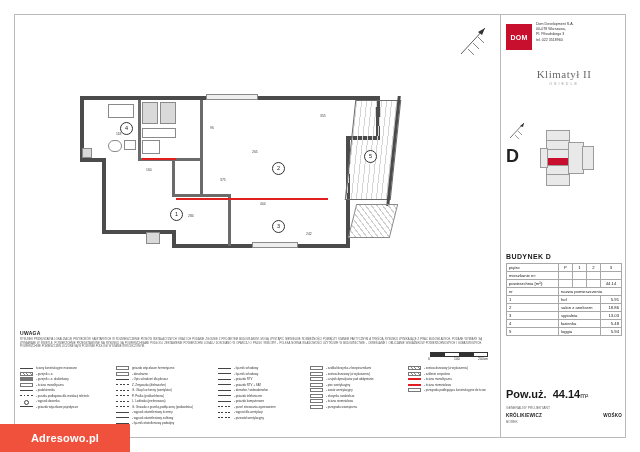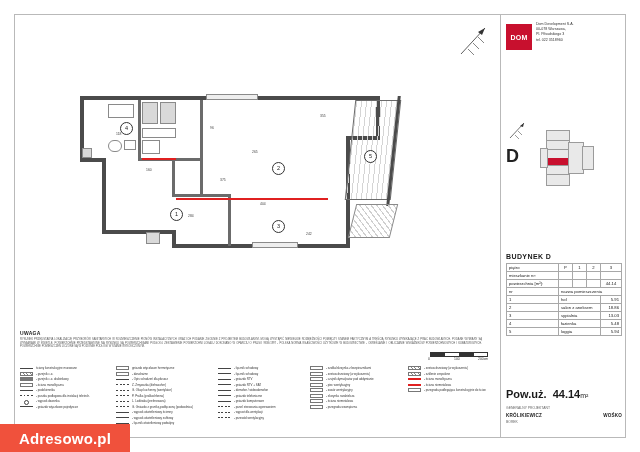--- a/index.html
+++ b/index.html
@@ -76,40 +76,44 @@
   .sym-line{position:absolute;left:0;top:1.5px;width:13px;height:1px;background:#444;}
   .sym-hatch{position:absolute;left:0;top:0;width:13px;height:4px;background:repeating-linear-gradient(45deg,#888 0 .6px,transparent .6px 2.4px);border:.4px solid #777;box-sizing:border-box;}
   .sym-solid{position:absolute;left:0;top:0;width:13px;height:4px;background:#777;}
   .sym-red{position:absolute;left:0;top:1px;width:13px;height:2px;background:#e02020;}
   .sym-dash{position:absolute;left:0;top:1.5px;width:13px;height:1px;background:repeating-linear-gradient(90deg,#444 0 2px,transparent 2px 3.5px);}
   .sym-box{position:absolute;left:0;top:0;width:13px;height:4px;border:.4px solid #777;box-sizing:border-box;}
   .sym-dot{position:absolute;left:4px;top:.5px;width:3px;height:3px;border:.4px solid #444;border-radius:50%;}
 
   
   .wm{position:absolute;left:0;top:424px;width:130px;height:28px;background:#f0513c;display:flex;align-items:center;justify-content:center;}
-  .wm span{color:#fff;font-size:15px;font-weight:bold;letter-spacing:.2px;}
+  .wm span{color:#fff;font-size:11px;font-weight:bold;letter-spacing:.2px;}
 </style>
 </head>
 <body>
 
 <div id="page">
   <div class="sheet-border"></div>
 
   <div class="right-col"></div>
 
   <div class="logo-box">
     <div class="logo-mark">DOM</div>
     <div class="logo-addr">
       <div>Dom Development S.A.</div>
       <div>00-078 Warszawa,</div>
       <div>Pl. Piłsudskiego 3</div>
       <div>tel. 022 3518960</div>
     </div>
   </div>
 
+  <div class="brand">
+    <div class="brand-name">Klimatył II</div>
+    <div class="brand-sub">OSIEDLE</div>
+  </div>
 
   <div class="mini-key">
     <svg width="30" height="26" viewBox="0 0 30 26">
       <line x1="4" y1="20" x2="18" y2="5" stroke="#333" stroke-width="0.7"></line>
       <polygon points="18,5 14,8 17,9" fill="#333"></polygon>
       <line x1="9" y1="17" x2="13" y2="21" stroke="#333" stroke-width="0.5"></line>
       <line x1="12" y1="13" x2="16" y2="17" stroke="#333" stroke-width="0.5"></line>
     </svg>
   </div>
 

